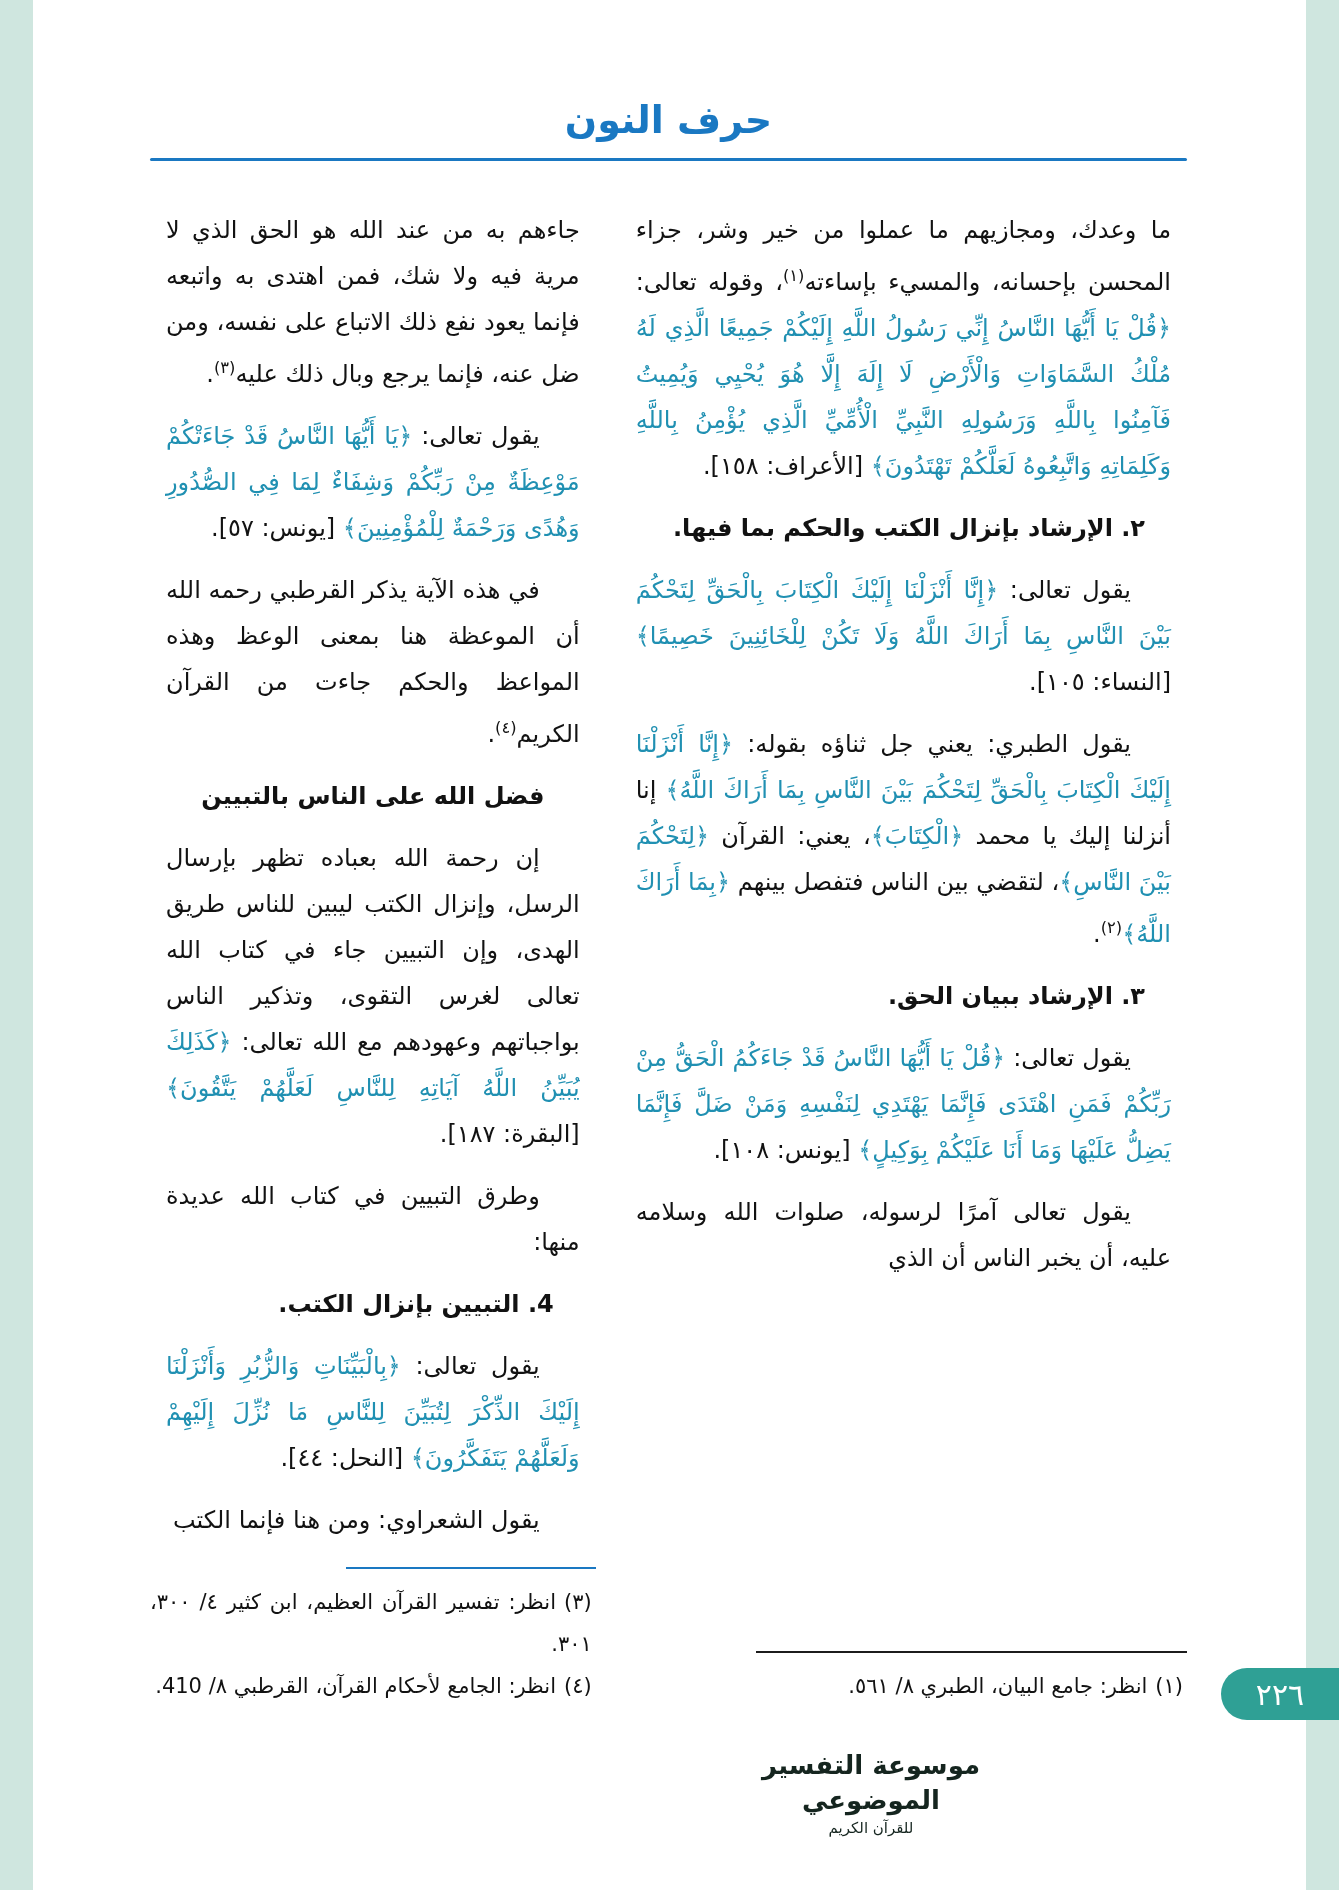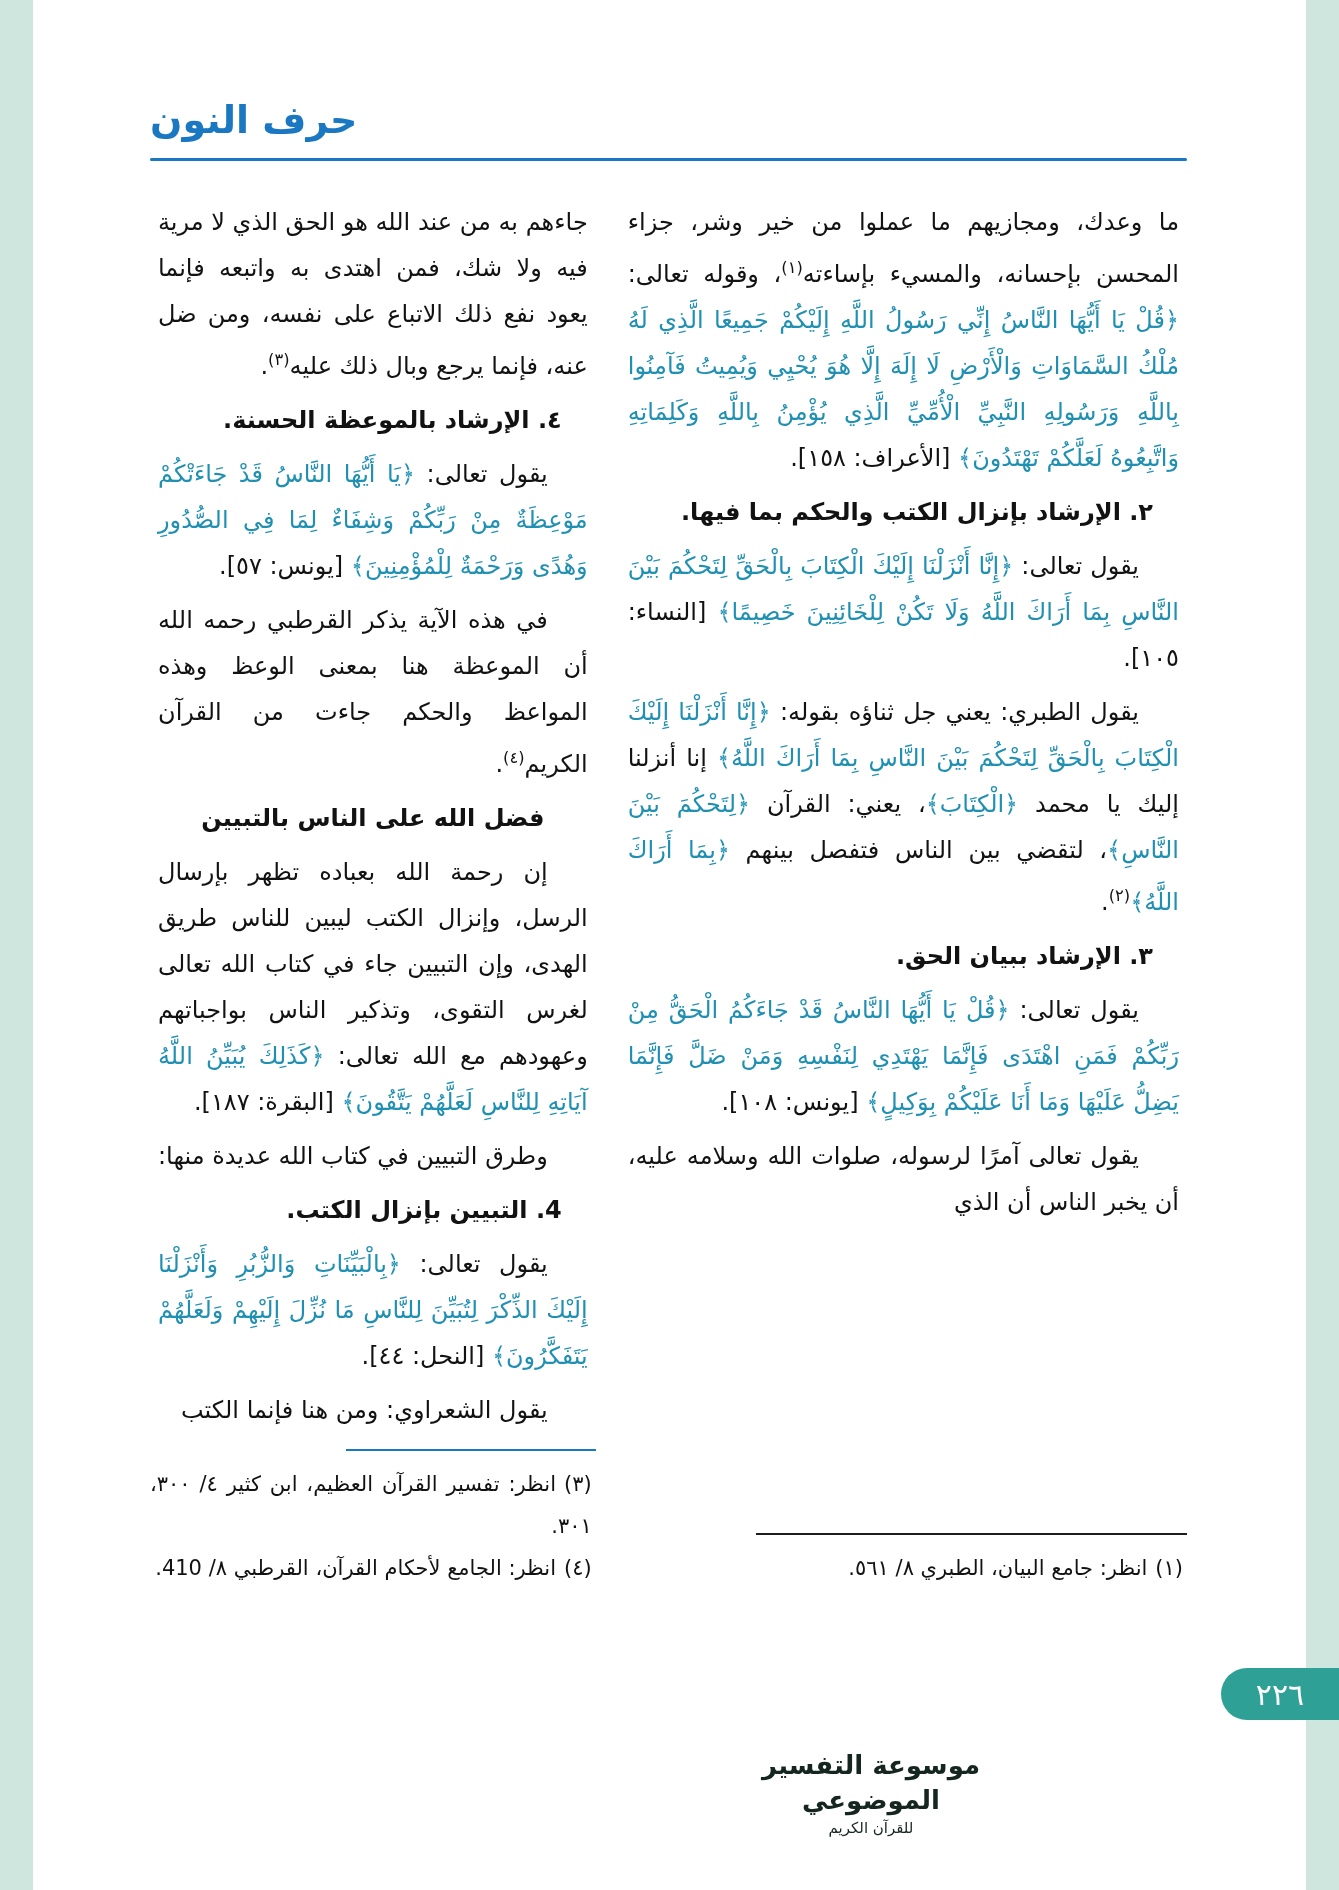--- a/index.html
+++ b/index.html
@@ -21,21 +21,21 @@
   .strip-left { left: 0; }
   .strip-right { right: 0; }
 
   .page { position: relative; padding: 98px 152px 0 150px; }
 
   .header-title {
     font-size: 38px;
     font-weight: bold;
     color: var(--accent-blue, #1a78c2);
     line-height: 1.2;
-    text-align: left;
+    text-align: center;
   }
   .header-rule {
     height: 3px;
     background: var(--accent-blue, #1a78c2);
     margin-top: 14px;
     border-radius: 2px;
   }
 
   .main {
     display: flex;
@@ -44,21 +44,21 @@
     align-items: stretch;
   }
   .column { display: flex; flex-direction: column; min-height: 1296px; }
   .col-right { width: 56%; }
   .col-left  { width: 44%; }
 
   .para {
     font-size: 24px;
     line-height: 46px;
     text-align: justify;
-    margin: 8px;
+    margin: 16px;
   }
   .para.body.indent { text-indent: 40px; }
   .para.heading { font-weight: bold; text-indent: 26px; }
   .para.center  { font-weight: bold; text-align: center; text-indent: 0; margin: 4px 0; }
 
   .seg-text   { color: #121212; }
   .seg-verse  { color: var(--verse-teal, #2090b2); }
   .seg-ref    { color: #121212; }
   .seg-marker { font-size: 0.68em; vertical-align: super; color: #121212; }
 
@@ -126,21 +126,20 @@
       <div class="footnotes">
         <div class="fn-rule"></div>
         <div class="fn-list">
             <div class="fn"><span class="fn-marker">(١)</span><span>انظر: جامع البيان، الطبري ٨/ ٥٦١.</span></div>
           </div>
       </div>
     </div>
     <div class="column col-left" id="col-left">
       <div class="paras">
           <div class="para body"><span class="seg-text">جاءهم به من عند الله هو الحق الذي لا مرية فيه ولا شك، فمن اهتدى به واتبعه فإنما يعود نفع ذلك الاتباع على نفسه، ومن ضل عنه، فإنما يرجع وبال ذلك عليه</span><span class="seg-marker">(٣)</span><span class="seg-text">.</span></div>
-          <div class="para heading"><span class="seg-text">٤. الإرشاد بالموعظة الحسنة.</span></div>
           <div class="para body indent"><span class="seg-text">يقول تعالى: </span><span class="seg-verse">﴿يَا أَيُّهَا النَّاسُ قَدْ جَاءَتْكُمْ مَوْعِظَةٌ مِنْ رَبِّكُمْ وَشِفَاءٌ لِمَا فِي الصُّدُورِ وَهُدًى وَرَحْمَةٌ لِلْمُؤْمِنِينَ﴾ </span><span class="seg-ref">[يونس: ٥٧].</span></div>
           <div class="para body indent"><span class="seg-text">في هذه الآية يذكر القرطبي رحمه الله أن الموعظة هنا بمعنى الوعظ وهذه المواعظ والحكم جاءت من القرآن الكريم</span><span class="seg-marker">(٤)</span><span class="seg-text">.</span></div>
           <div class="para center"><span class="seg-text">فضل الله على الناس بالتبيين</span></div>
           <div class="para body indent"><span class="seg-text">إن رحمة الله بعباده تظهر بإرسال الرسل، وإنزال الكتب ليبين للناس طريق الهدى، وإن التبيين جاء في كتاب الله تعالى لغرس التقوى، وتذكير الناس بواجباتهم وعهودهم مع الله تعالى: </span><span class="seg-verse">﴿كَذَلِكَ يُبَيِّنُ اللَّهُ آيَاتِهِ لِلنَّاسِ لَعَلَّهُمْ يَتَّقُونَ﴾ </span><span class="seg-ref">[البقرة: ١٨٧].</span></div>
           <div class="para body indent"><span class="seg-text">وطرق التبيين في كتاب الله عديدة منها:</span></div>
           <div class="para heading"><span class="seg-text">4. التبيين بإنزال الكتب.</span></div>
           <div class="para body indent"><span class="seg-text">يقول تعالى: </span><span class="seg-verse">﴿بِالْبَيِّنَاتِ وَالزُّبُرِ وَأَنْزَلْنَا إِلَيْكَ الذِّكْرَ لِتُبَيِّنَ لِلنَّاسِ مَا نُزِّلَ إِلَيْهِمْ وَلَعَلَّهُمْ يَتَفَكَّرُونَ﴾ </span><span class="seg-ref">[النحل: ٤٤].</span></div>
           <div class="para body indent"><span class="seg-text">يقول الشعراوي: ومن هنا فإنما الكتب</span></div>
         </div>
       <div class="footnotes">

